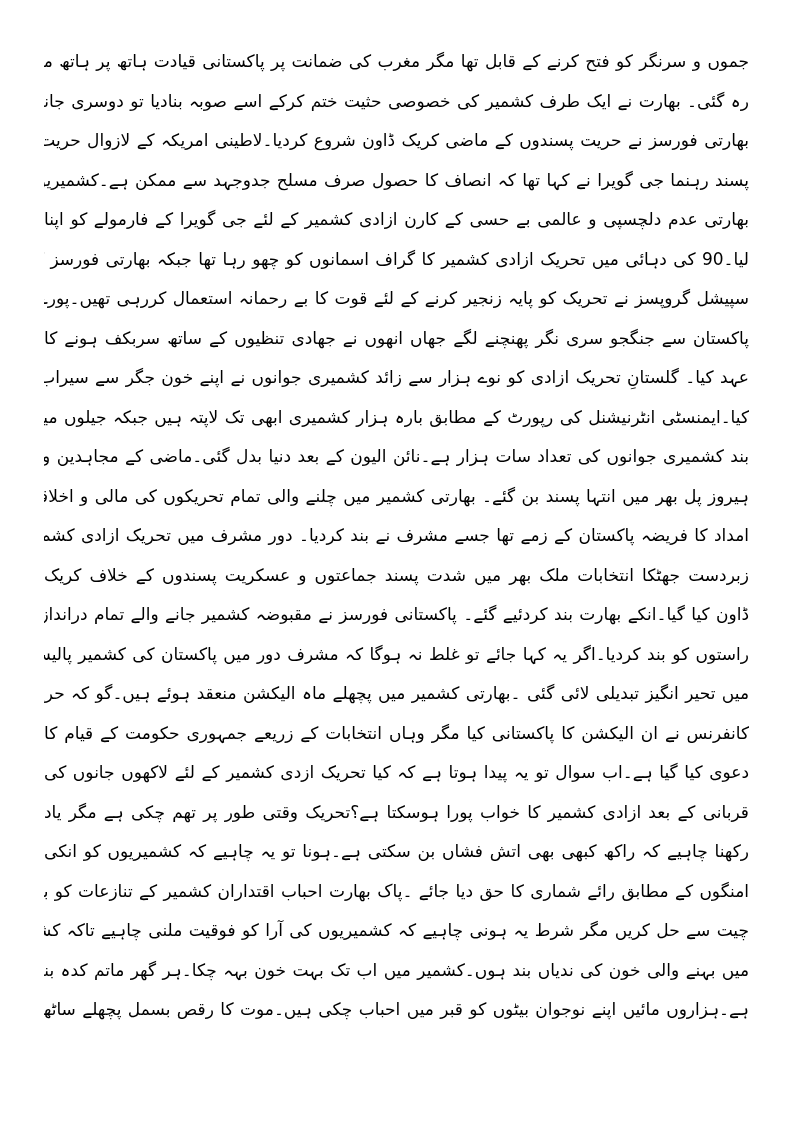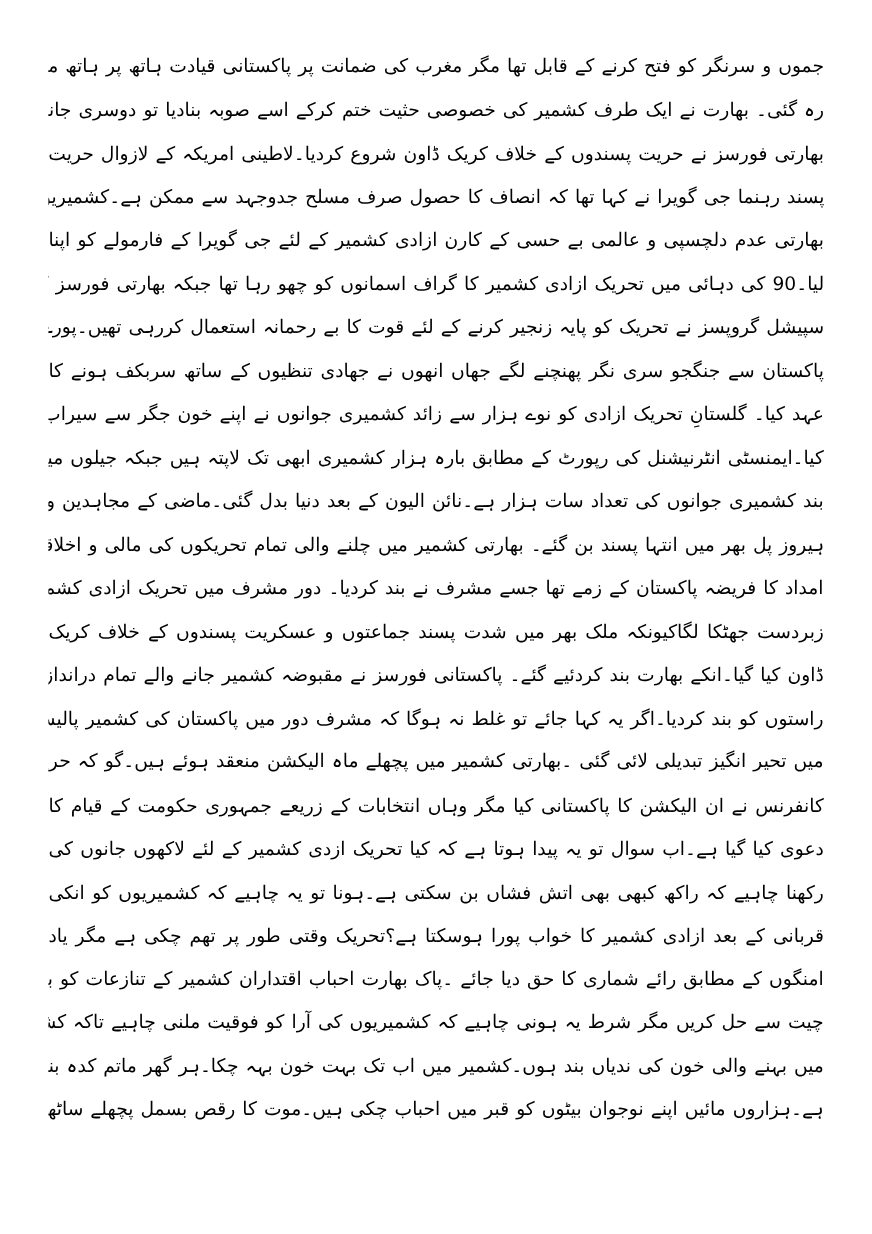--- a/index.html
+++ b/index.html
@@ -35,37 +35,37 @@
     word-spacing: 1px;
   }
 </style>
 </head>
 <body>
 
 <div class="page">
   <div class="text-block" lang="ur">
     <div class="line">جموں و سرنگر کو فتح کرنے کے قابل تھا مگر مغرب کی ضمانت پر پاکستانی قیادت ہاتھ پر ہاتھ ملتی</div>
     <div class="line">رہ گئی۔ بھارت نے ایک طرف کشمیر کی خصوصی حثیت ختم کرکے اسے صوبہ بنادیا تو دوسری جانب</div>
-    <div class="line">بھارتی فورسز نے حریت پسندوں کے خلاف کریک ڈاون شروع کردیا۔لاطینی امریکہ کے لازوال حریت</div>
+    <div class="line">بھارتی فورسز نے حریت پسندوں کے ماضی کریک ڈاون شروع کردیا۔لاطینی امریکہ کے لازوال حریت</div>
     <div class="line">پسند رہنما جی گویرا نے کہا تھا کہ انصاف کا حصول صرف مسلح جدوجہد سے ممکن ہے۔کشمیریوں نے</div>
     <div class="line">بھارتی عدم دلچسپی و عالمی بے حسی کے کارن ازادی کشمیر کے لئے جی گویرا کے فارمولے کو اپنا</div>
     <div class="line">لیا۔90 کی دہائی میں تحریک ازادی کشمیر کا گراف اسمانوں کو چھو رہا تھا جبکہ بھارتی فورسز کے</div>
     <div class="line">سپیشل گروپسز نے تحریک کو پایہ زنجیر کرنے کے لئے قوت کا بے رحمانہ استعمال کررہی تھیں۔پورے</div>
     <div class="line">پاکستان سے جنگجو سری نگر پھنچنے لگے جھاں انھوں نے جھادی تنظیوں کے ساتھ سربکف ہونے کا</div>
     <div class="line">عہد کیا۔ گلستانِ تحریک ازادی کو نوے ہزار سے زائد کشمیری جوانوں نے اپنے خون جگر سے سیراب</div>
     <div class="line">کیا۔ایمنسٹی انٹرنیشنل کی رپورٹ کے مطابق بارہ ہزار کشمیری ابھی تک لاپتہ ہیں جبکہ جیلوں میں</div>
     <div class="line">بند کشمیری جوانوں کی تعداد سات ہزار ہے۔نائن الیون کے بعد دنیا بدل گئی۔ماضی کے مجاہدین و</div>
     <div class="line">ہیروز پل بھر میں انتہا پسند بن گئے۔ بھارتی کشمیر میں چلنے والی تمام تحریکوں کی مالی و اخلاقی</div>
     <div class="line">امداد کا فریضہ پاکستان کے زمے تھا جسے مشرف نے بند کردیا۔ دور مشرف میں تحریک ازادی کشمیر کو</div>
-    <div class="line">زبردست جھٹکا لگاکیونکہ ملک بھر میں شدت پسند جماعتوں و عسکریت پسندوں کے خلاف کریک</div>
+    <div class="line">زبردست جھٹکا انتخابات ملک بھر میں شدت پسند جماعتوں و عسکریت پسندوں کے خلاف کریک</div>
     <div class="line">ڈاون کیا گیا۔انکے بھارت بند کردئیے گئے۔ پاکستانی فورسز نے مقبوضہ کشمیر جانے والے تمام درانداز</div>
     <div class="line">راستوں کو بند کردیا۔اگر یہ کہا جائے تو غلط نہ ہوگا کہ مشرف دور میں پاکستان کی کشمیر پالیسی</div>
     <div class="line">میں تحیر انگیز تبدیلی لائی گئی ۔بھارتی کشمیر میں پچھلے ماہ الیکشن منعقد ہوئے ہیں۔گو کہ حریت</div>
     <div class="line">کانفرنس نے ان الیکشن کا پاکستانی کیا مگر وہاں انتخابات کے زریعے جمہوری حکومت کے قیام کا</div>
     <div class="line">دعوی کیا گیا ہے۔اب سوال تو یہ پیدا ہوتا ہے کہ کیا تحریک ازدی کشمیر کے لئے لاکھوں جانوں کی</div>
+    <div class="line">قربانی کے بعد ازادی کشمیر کا خواب پورا ہوسکتا ہے؟تحریک وقتی طور پر تھم چکی ہے مگر یاد</div>
     <div class="line">رکھنا چاہیے کہ راکھ کبھی بھی اتش فشاں بن سکتی ہے۔ہونا تو یہ چاہیے کہ کشمیریوں کو انکی</div>
-    <div class="line">قربانی کے بعد ازادی کشمیر کا خواب پورا ہوسکتا ہے؟تحریک وقتی طور پر تھم چکی ہے مگر یاد</div>
     <div class="line">امنگوں کے مطابق رائے شماری کا حق دیا جائے ۔پاک بھارت احباب اقتداران کشمیر کے تنازعات کو بات</div>
     <div class="line">چیت سے حل کریں مگر شرط یہ ہونی چاہیے کہ کشمیریوں کی آرا کو فوقیت ملنی چاہیے تاکہ کشمیر</div>
     <div class="line">میں بہنے والی خون کی ندیاں بند ہوں۔کشمیر میں اب تک بہت خون بہہ چکا۔ہر گھر ماتم کدہ بنا ہوا</div>
     <div class="line">ہے۔ہزاروں مائیں اپنے نوجوان بیٹوں کو قبر میں احباب چکی ہیں۔موت کا رقص بسمل پچھلے ساٹھ</div>
   </div>
 </div>
 
 </body></html>

